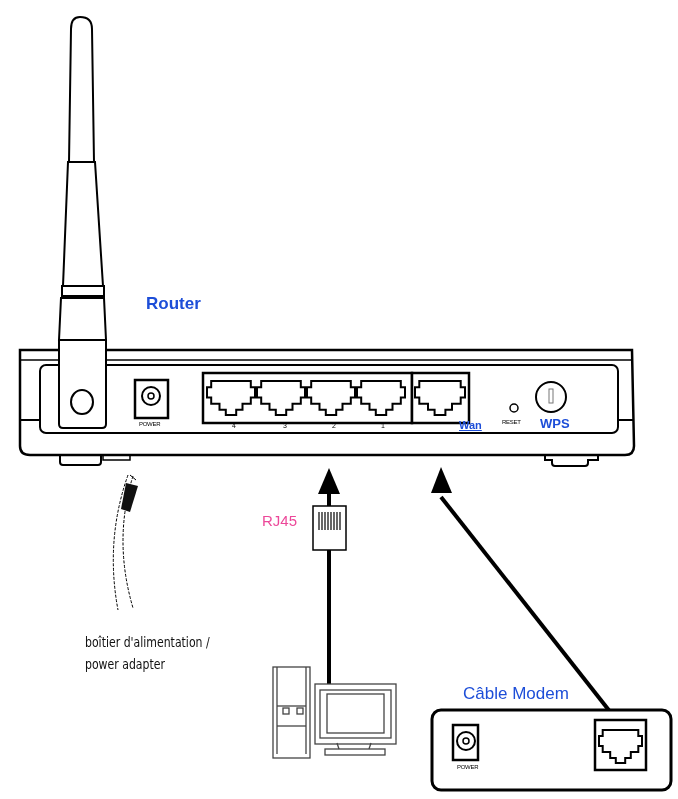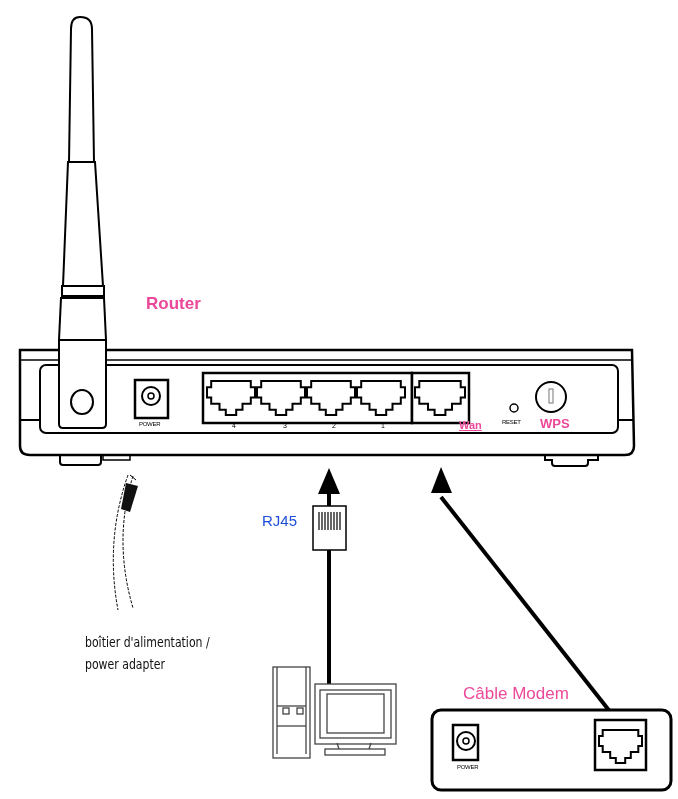--- a/index.html
+++ b/index.html
@@ -1,20 +1,20 @@
 <!DOCTYPE html>
 <html><head>
 <meta charset="utf-8">
 <style>
   html, body { margin:0; padding:0; background:#ffffff; }
   body { width:678px; height:799px; position:relative; overflow:hidden; font-family:"Liberation Sans", sans-serif; }
   svg { position:absolute; left:0; top:0; }
-  .lbl { position:absolute; color:#ec4899; white-space:nowrap; }
+  .lbl { position:absolute; color:#1d4ed8; white-space:nowrap; }
   .router-title { left:146px; top:294px; font-size:17px; font-weight:bold; }
-  .rj45-label { left:262px; top:512px; font-size:15px; color:#1d4ed8; }
+  .rj45-label { left:262px; top:512px; font-size:15px; color:#ec4899; }
   .modem-title { left:463px; top:684px; font-size:17px; }
   .adapter-label { left:85px; top:631px; font-size:14px; line-height:22px; font-family:"DejaVu Sans", sans-serif; transform:scaleX(0.78); transform-origin:left top; color:#111; }
   .port-num { position:absolute; font-size:7px; font-family:"Liberation Sans", sans-serif; color:#000; }
   .tiny { position:absolute; font-size:6px; font-family:"Liberation Sans", sans-serif; color:#000; letter-spacing:-0.3px; }
   .wan-label { position:absolute; left:420px; top:419px; font-size:11px; font-weight:bold; text-decoration:underline;margin-left:39px; }
   .wps-label { position:absolute; left:540px; top:416px; font-size:13px; font-weight:bold; }
 </style>
 </head>
 <body>
 

